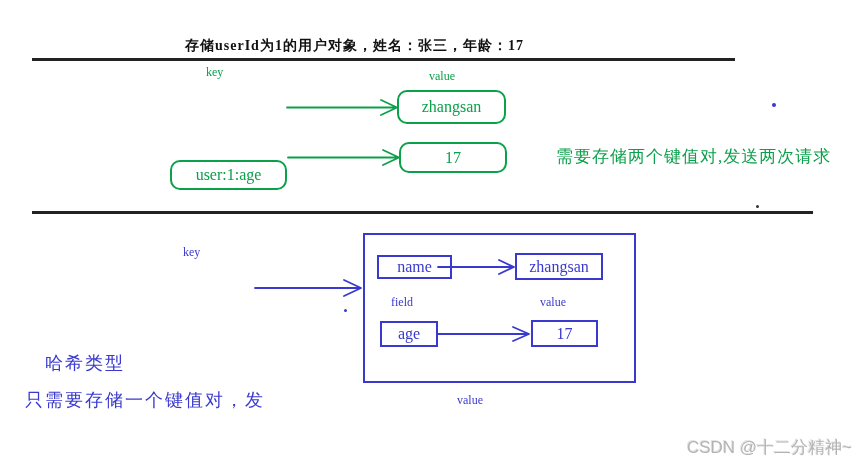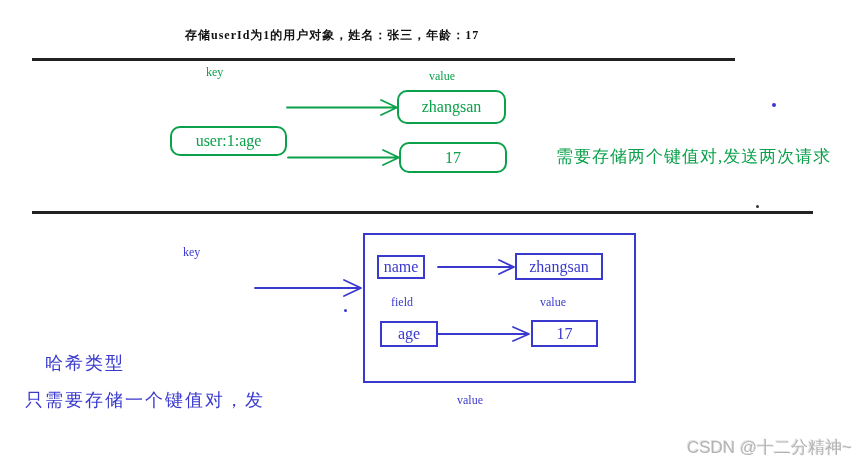--- a/index.html
+++ b/index.html
@@ -7,25 +7,26 @@
     position: relative;
     width: 860px;
     height: 466px;
     background: #ffffff;
     overflow: hidden;
     font-family: "Liberation Serif", "DejaVu Serif", serif;
   }
   .abs { position: absolute; }
 
   .title {
-    font-size: 12px;
+    font-size: 14px;
     font-weight: bold;
     color: #111;
     letter-spacing: 1px;
     white-space: nowrap;
+    margin-top: 10px;
   }
   .hline { background: #222; height: 2.5px; }
 
   .lbl { font-size: 12px; white-space: nowrap; }
   .green { color: var(--green); }
   .blue  { color: var(--blue); }
 
   .gbox {
     border: 2px solid var(--green);
     border-radius: 10px;
@@ -86,37 +87,37 @@
   <div class="abs hline" style="left:32px; top:211px; width:781px;"></div>
 
   <div class="abs lbl green" style="left:206px; top:65px;">key</div>
   <div class="abs lbl green" style="left:429px; top:69px;">value</div>
 
   <svg class="arrow" style="left:287px; top:97px;" width="112" height="21">
     <path class="st sg" d="M0 10.5 H108 M94 3 L110 10.5 L94 18"></path>
   </svg>
   <div class="abs gbox" style="left:397px; top:90px; width:109px; height:34px;">zhangsan</div>
 
-  <div class="abs gbox" style="left:170px; top:126px; width:117px; height:30px;">user:1:age</div>
+  <div class="abs gbox" style="left:170px; top:160px; width:117px; height:30px;">user:1:age</div>
   <svg class="arrow" style="left:288px; top:147px;" width="113" height="21">
     <path class="st sg" d="M0 10.5 H109 M95 3 L111 10.5 L95 18"></path>
   </svg>
   <div class="abs gbox" style="left:399px; top:142px; width:108px; height:31px;">17</div>
 
   <div class="abs gnote" style="left:556px; top:145px;">需要存储两个键值对,发送两次请求</div>
 
   <div class="abs lbl blue" style="left:183px; top:245px;">key</div>
 
   <svg class="arrow" style="left:255px; top:277px;" width="108" height="22">
     <path class="st sb" d="M0 11 H104 M89 3 L106 11 L89 19"></path>
   </svg>
 
   <div class="abs brect" style="left:363px; top:233px; width:273px; height:150px;"></div>
 
-  <div class="abs bcell" style="left:377px; top:255px; width:48px; height:24px;">name</div>
+  <div class="abs bcell" style="left:377px; top:255px; width:75px; height:24px;">name</div>
   <svg class="arrow" style="left:438px; top:257px;" width="78" height="20">
     <path class="st sb" d="M0 10 H74 M61 3 L76 10 L61 17"></path>
   </svg>
   <div class="abs bcell" style="left:515px; top:253px; width:88px; height:27px;">zhangsan</div>
 
   <div class="abs lbl blue" style="left:391px; top:295px;">field</div>
   <div class="abs lbl blue" style="left:540px; top:295px;">value</div>
 
   <div class="abs bcell" style="left:380px; top:321px; width:58px; height:26px;">age</div>
   <svg class="arrow" style="left:438px; top:324px;" width="93" height="20">

